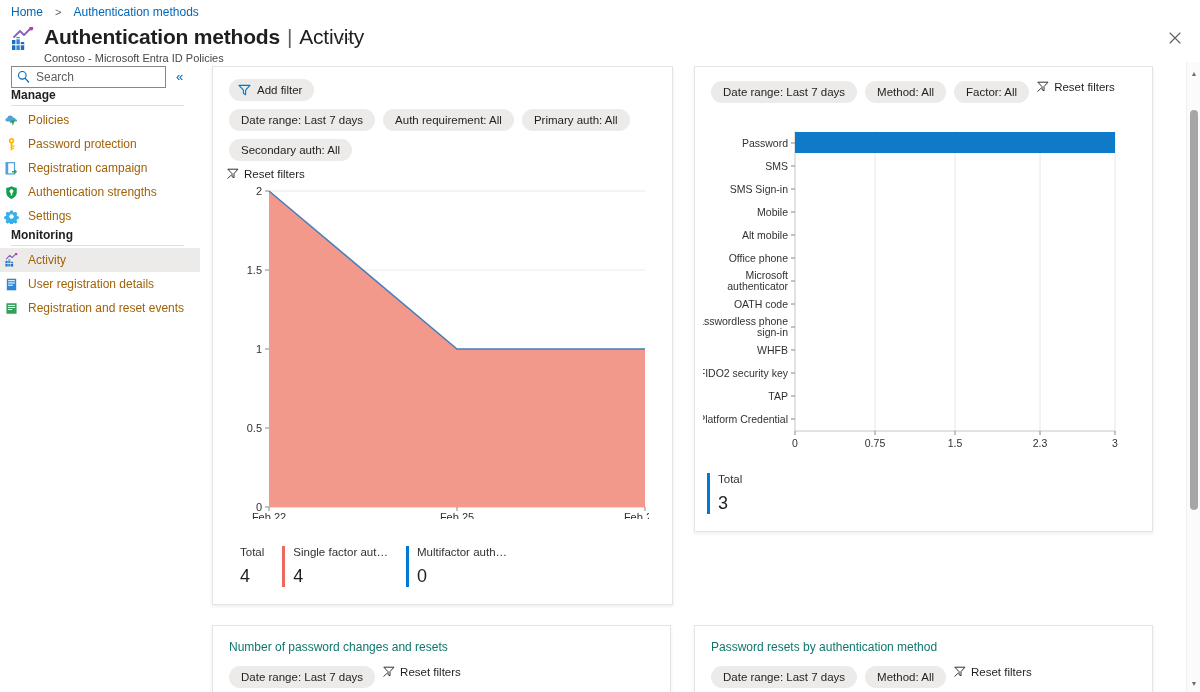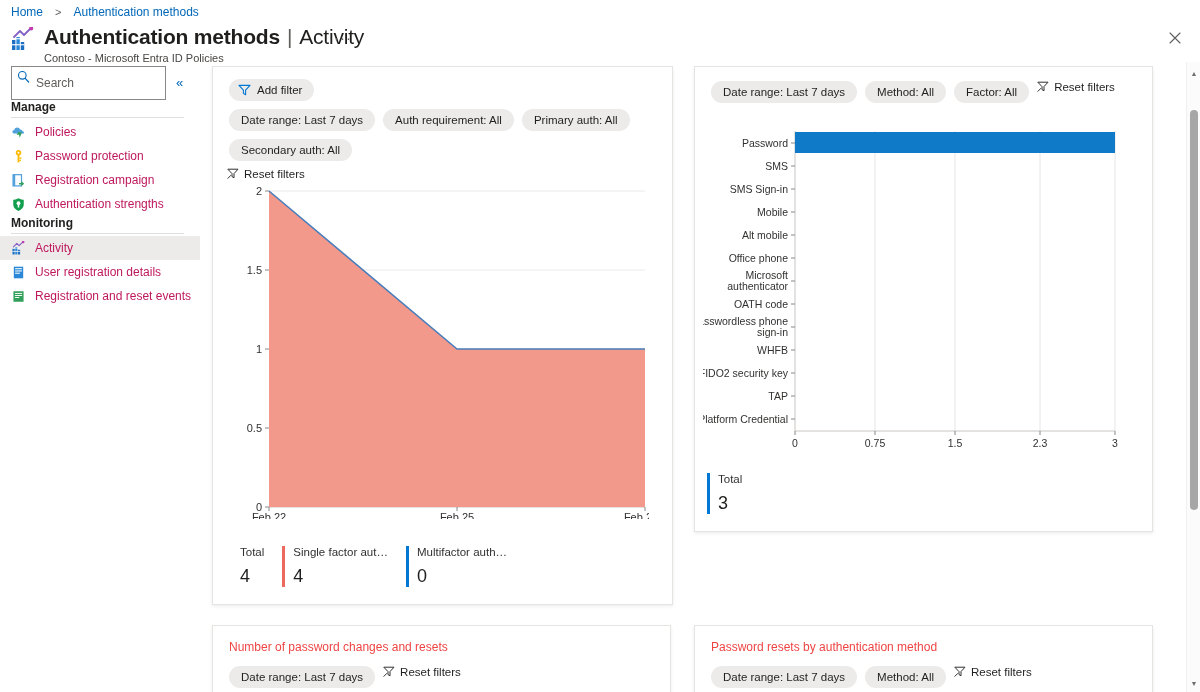--- a/index.html
+++ b/index.html
@@ -50,21 +50,21 @@
     display: flex; align-items: center; justify-content: center;
   }
 
   
   .leftnav { position: absolute; left: 0; top: 66px; width: 200px; }
   .search-row {
     display: flex; align-items: center; gap: 6px;
     padding: 0 6px 0 11px;
   }
   .search-box {
-    position: relative; width: 155px; height: 34px;
+    position: relative; width: 155px; height: 22px;
     border: 1px solid #8a8886; background: #fff;
     display: flex; align-items: center; padding-left: 22px;
   }
   .search-box input {
     border: 0; outline: 0; width: 100%; height: 100%;
     font-family: "Liberation Sans", sans-serif; font-size: 12px;
     color: #323130; background: transparent;
   }
   .search-box input::placeholder { color: #605e5c; }
   .search-glyph { position: absolute; left: 5px; top: 3px; }
@@ -75,42 +75,42 @@
 
   .nav-group-label {
     font-size: 12px; font-weight: 700; color: #201f1e;
     padding: 0 0 3px 11px; 
   }
   .nav-group-rule {
     height: 1px; background: #e1dfdd; margin: 0 16px 2px 11px;
   }
   .nav-item {
     display: flex; align-items: center; gap: 9px;
-    height: 24px; padding-left: 11px; cursor: pointer;
-    font-size: 12px; color: #be185d;
+    height: 24px; padding-left: 4px; cursor: pointer;
+    font-size: 12px; color: #a16207;
   }
   .nav-item.selected { background: #edebe9; }
   .nav-ico { width: 15px; height: 15px; flex: none; }
 
   
   .content { position: absolute; left: 200px; top: 62px; right: 12px; bottom: 0; }
 
   .panel {
     position: absolute;
     background: #fff;
     border: 1px solid #e6e4e1;
     box-shadow: 0 0.3px 0.9px rgba(0,0,0,0.06), 0 1.6px 3.6px rgba(0,0,0,0.08);
   }
   #panel-signins  { left: 12px;  top: 4px;   width: 461px; height: 539px; }
   #panel-methods  { left: 494px; top: 4px;   width: 459px; height: 466px; }
   #panel-pwchanges{ left: 12px;  top: 563px; width: 459px; height: 200px; }
   #panel-pwresets { left: 494px; top: 563px; width: 459px; height: 200px; }
 
   .panel-title {
-    font-size: 12px; color: #ef4444; padding: 14px 0 0 16px;
+    font-size: 12px; color: #0f766e; padding: 14px 0 0 16px;
   }
 
   .chips { display: flex; flex-wrap: wrap; gap: 8px; padding: 12px 14px 0 16px; }
   .chip {
     background: #edebe9; border-radius: 13px;
     height: 22px; padding: 0 12px;
     display: flex; align-items: center; gap: 6px;
     font-size: 11.5px; color: #201f1e; cursor: pointer; white-space: nowrap;
   }
   .chip.addfilter { padding-left: 9px; }
@@ -241,20 +241,27 @@
 
   <div class="nav-item">
     <svg class="nav-ico" viewBox="0 0 16 16">
       <path d="M8 1.2 C10.4 2.6 12.6 2.9 13.6 2.9 L13.6 8 C13.6 11.6 10.6 13.8 8 14.8 C5.4 13.8 2.4 11.6 2.4 8 L2.4 2.9 C3.4 2.9 5.6 2.6 8 1.2 Z" fill="#13a04e"></path>
       <circle cx="8" cy="6.6" r="2" fill="#fff"></circle>
       <rect x="7.2" y="7.6" width="1.6" height="3.6" fill="#fff"></rect>
     </svg>
     <span>Authentication strengths</span>
   </div>
 
+  <div class="nav-item">
+    <svg class="nav-ico" viewBox="0 0 16 16">
+      <path d="M6.6 1.3 h2.8 l0.35 1.85 1.35 0.56 1.56-1.03 1.98 1.98-1.03 1.56 0.56 1.35 1.85 0.35 v2.8 l-1.85 0.35-0.56 1.35 1.03 1.56-1.98 1.98-1.56-1.03-1.35 0.56-0.35 1.85 h-2.8 l-0.35-1.85-1.35-0.56-1.56 1.03-1.98-1.98 1.03-1.56-0.56-1.35-1.85-0.35 v-2.8 l1.85-0.35 0.56-1.35-1.03-1.56 1.98-1.98 1.56 1.03 1.35-0.56 Z" fill="#32b0e7" transform="scale(0.96) translate(0.3,0.3)"></path>
+      <circle cx="8" cy="8" r="2.4" fill="#fff"></circle>
+    </svg>
+    <span>Settings</span>
+  </div>
 
   <div class="nav-group-label">Monitoring</div>
   <div class="nav-group-rule"></div>
 
   <div class="nav-item selected">
     <svg class="nav-ico" viewBox="0 0 16 16">
       <rect x="1.6" y="8.2" width="2.3" height="6.2" fill="#1b6ec2"></rect>
       <rect x="4.5" y="6.4" width="2.3" height="8" fill="#2b88d8"></rect>
       <rect x="7.4" y="9.4" width="2.3" height="5" fill="#1b6ec2"></rect>
       <rect x="1.6" y="7.1" width="8.1" height="0.8" fill="#fff"></rect>

